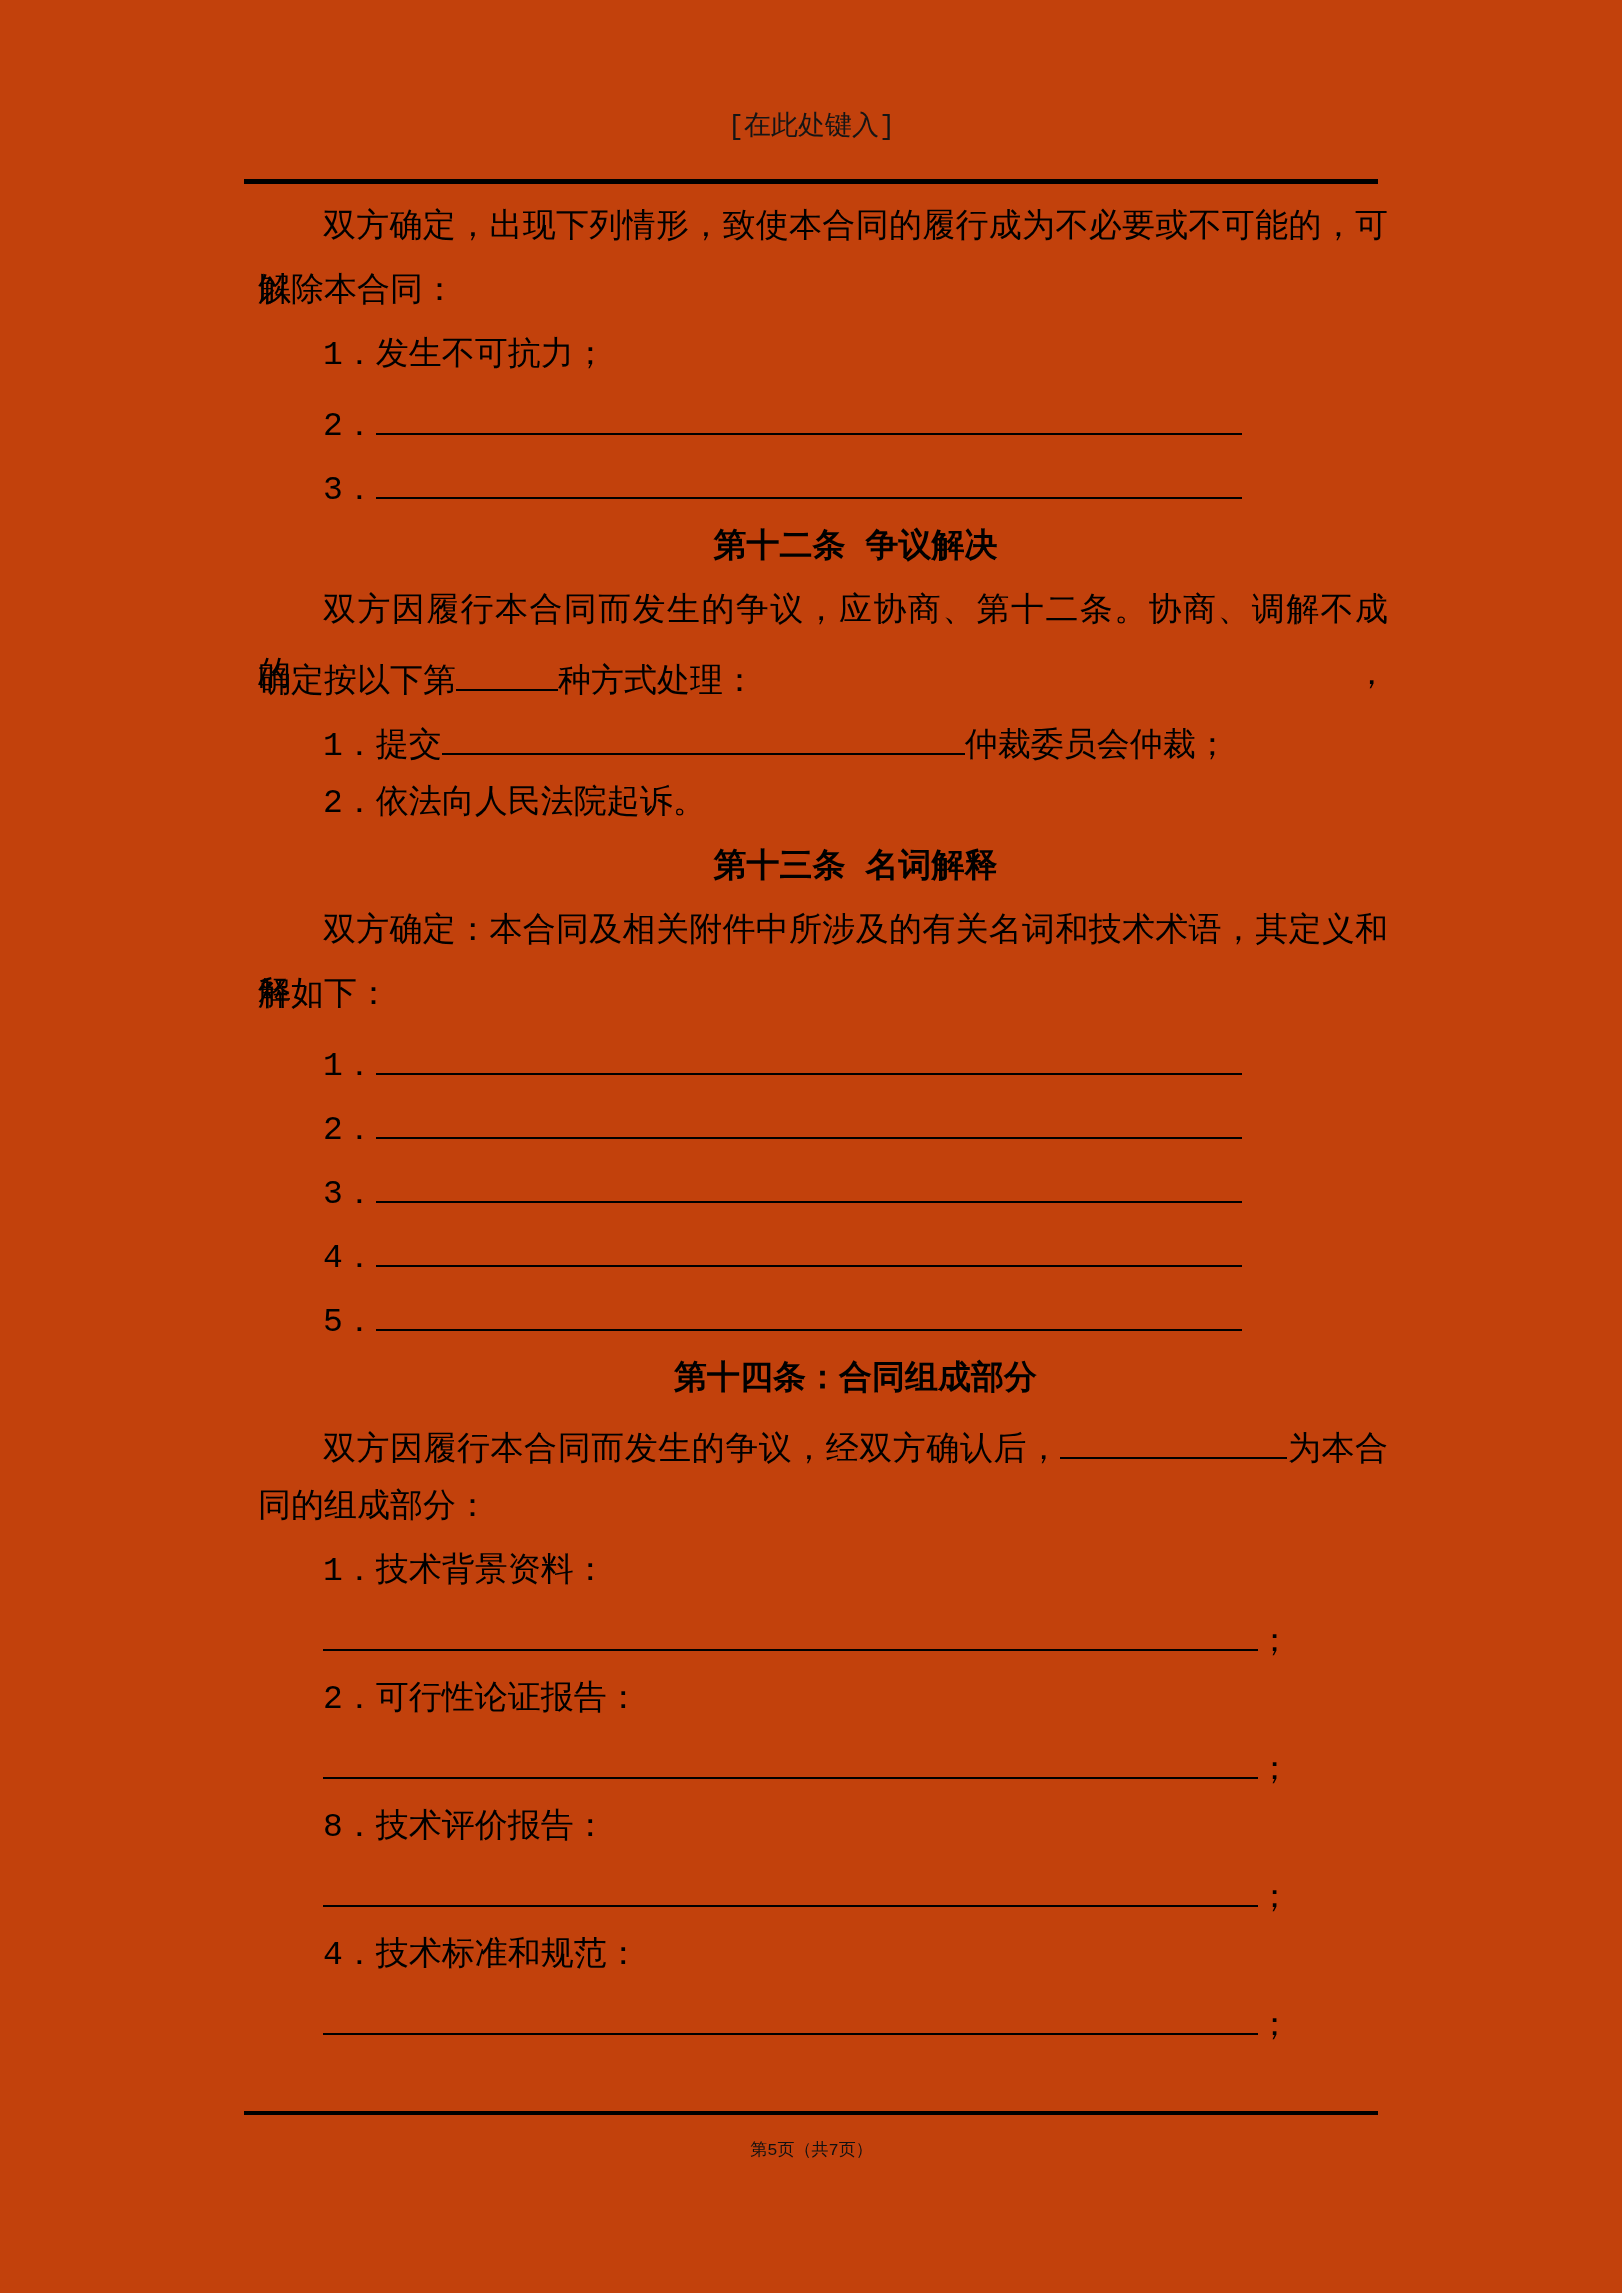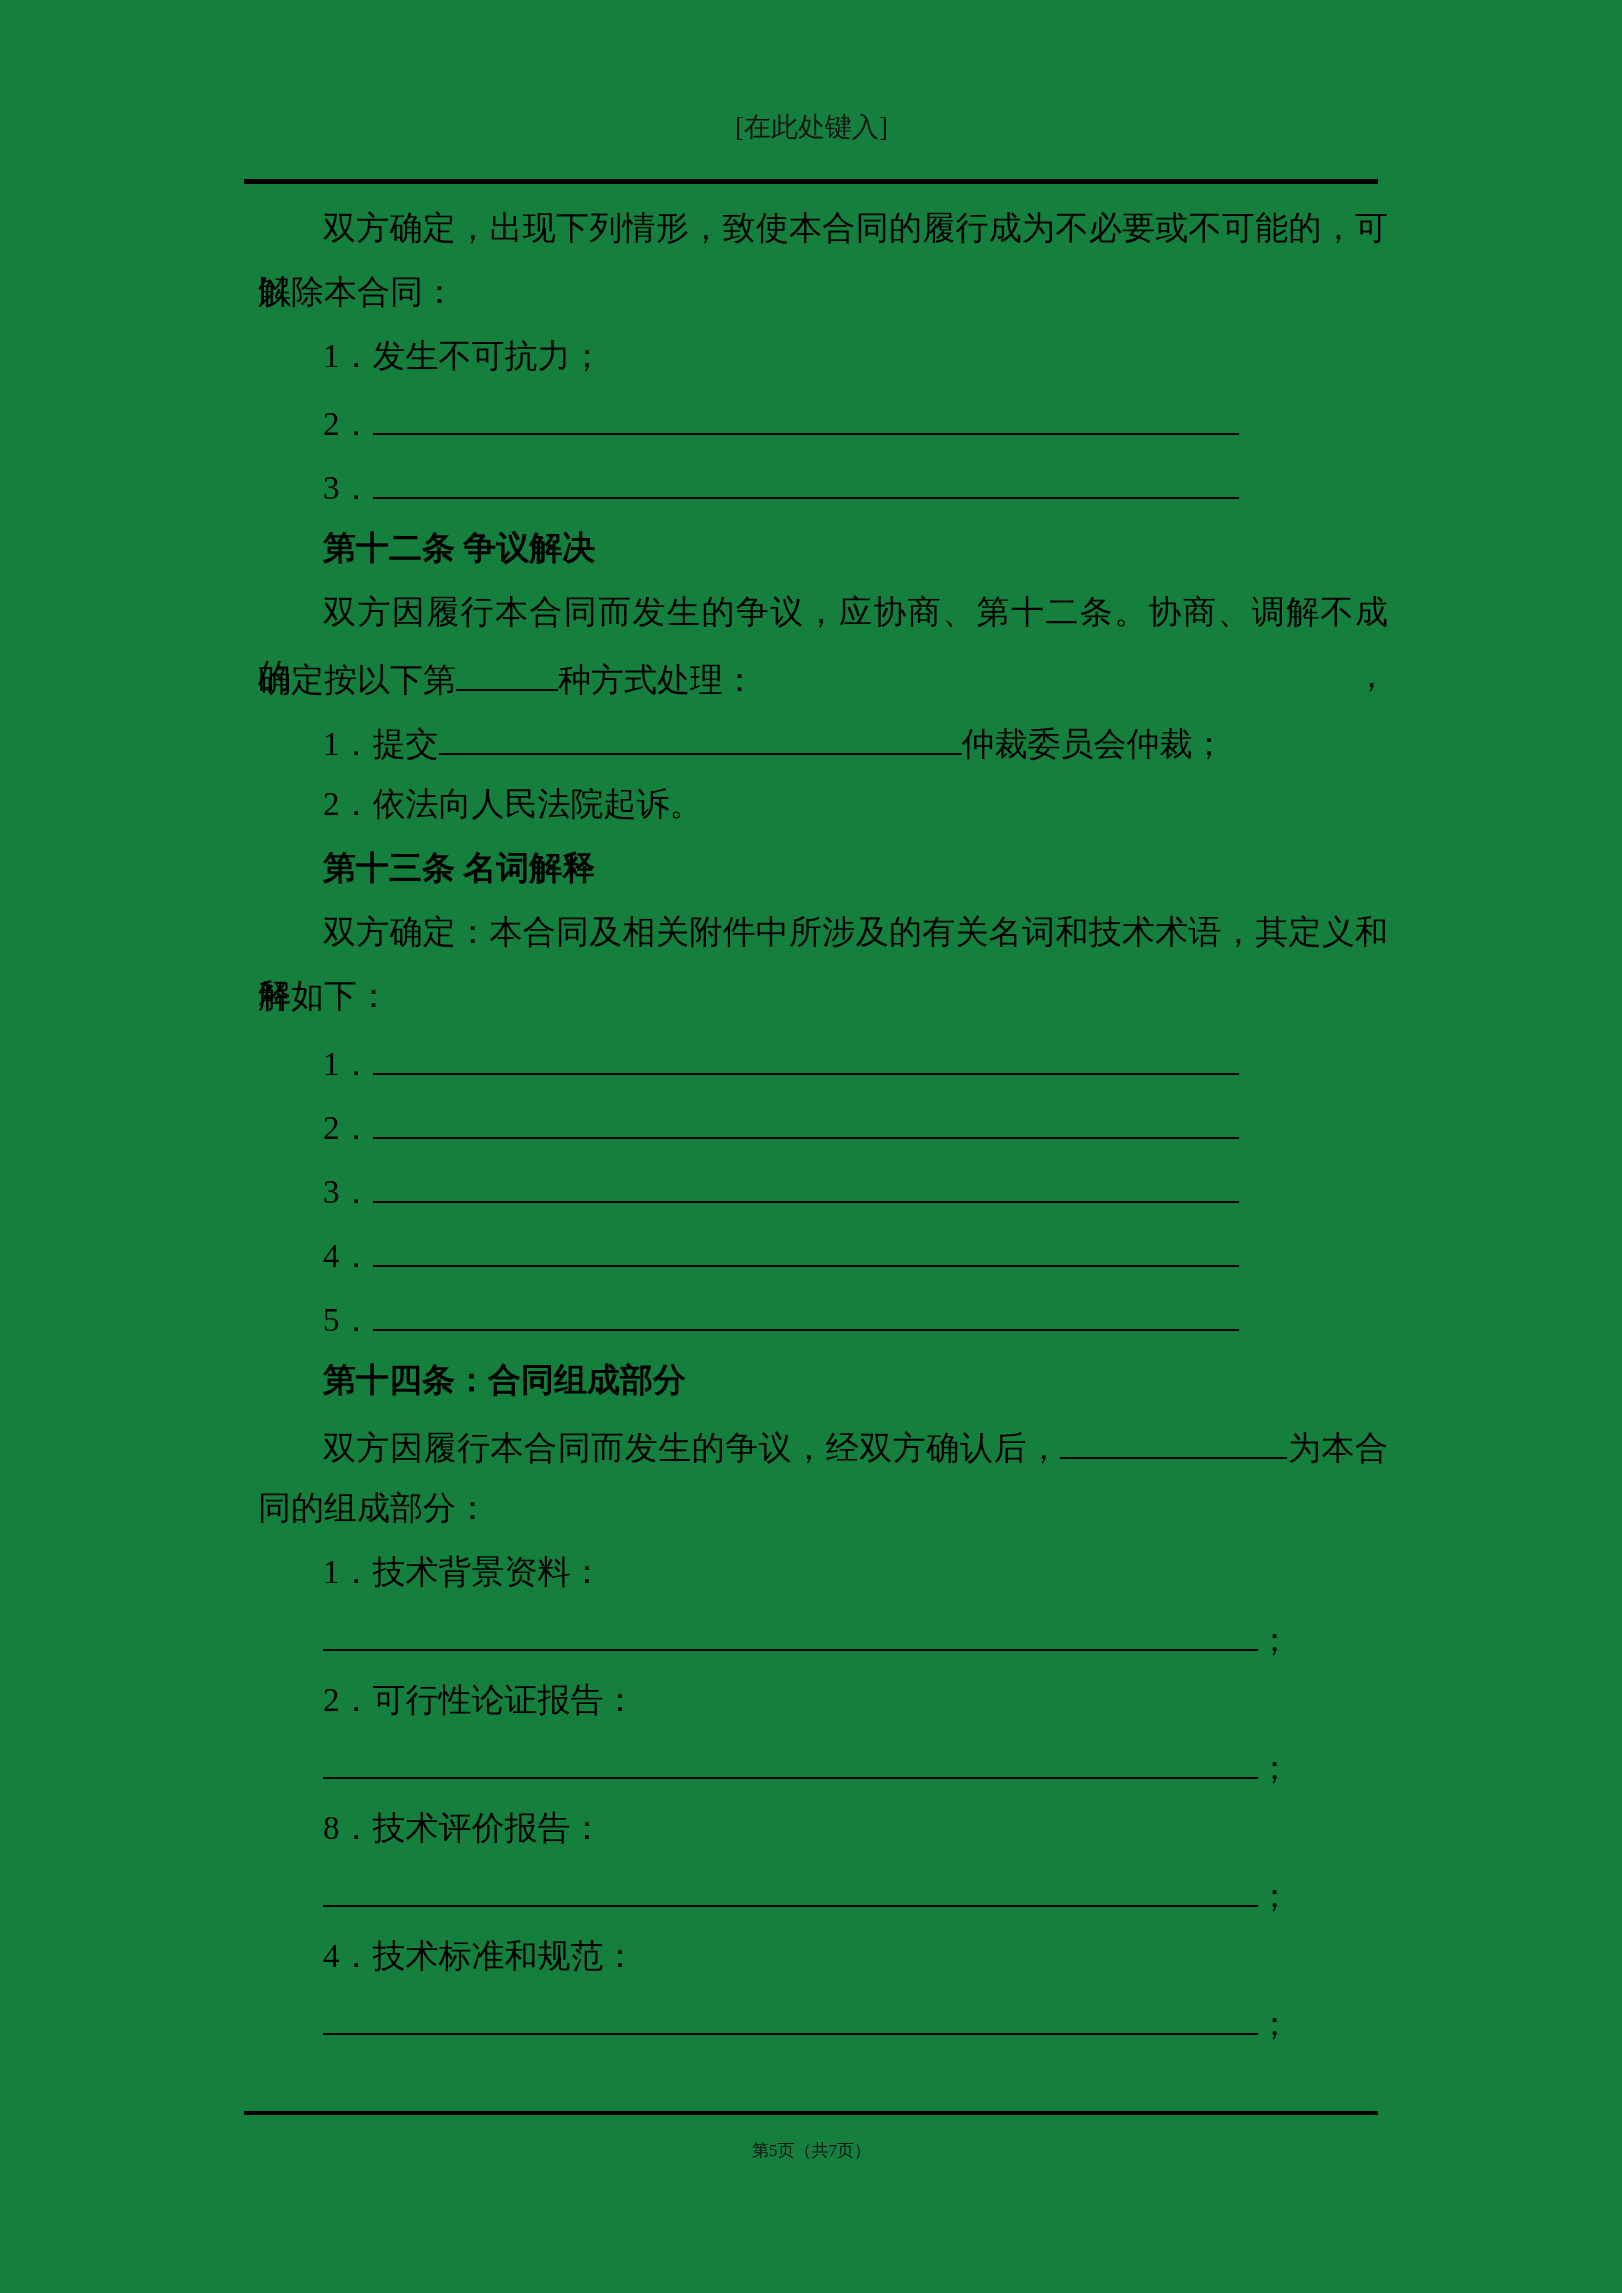--- a/index.html
+++ b/index.html
@@ -1,20 +1,20 @@
 <!DOCTYPE html>
 <html style="font-size:14.5px"><head>
 <meta charset="utf-8">
 <style>
   html,body{margin:0;padding:0;background:#e8e8e8;}
   .page{
     position:relative;
     width:1623px;height:2294px;
-    background:#15803d;
-    font-family:Liberation Serif, serif;
+    background:#c2410c;
+    font-family:Liberation Mono, monospace;
     color:#000;
     overflow:hidden;
   }
   
   .hdr-text{
     position:absolute;top:107px;left:0;width:100%;
     text-align:center;font-size:27px;line-height:40px;color:#151515;
   }
   .hdr-rule{
     position:absolute;top:179px;left:244px;width:1134px;height:4.5px;
@@ -24,21 +24,21 @@
   .doc-body{
     position:absolute;top:196px;left:258px;width:1130px;
     font-size:33px;
   }
   .tline{
     height:64px;line-height:64px;
     white-space:nowrap;
     letter-spacing:0;
   }
   .tline.indent{text-indent:65px;}
-  .tline.heading{font-weight:700;}
+  .tline.heading{font-weight:700;text-align:center;}
   .tline.justify{
     white-space:normal;
     text-align:justify;
     text-align-last:justify;
   }
   .blank{
     display:inline-block;
     border-bottom:2.7px solid #000;
     height:45px;
     vertical-align:baseline;

